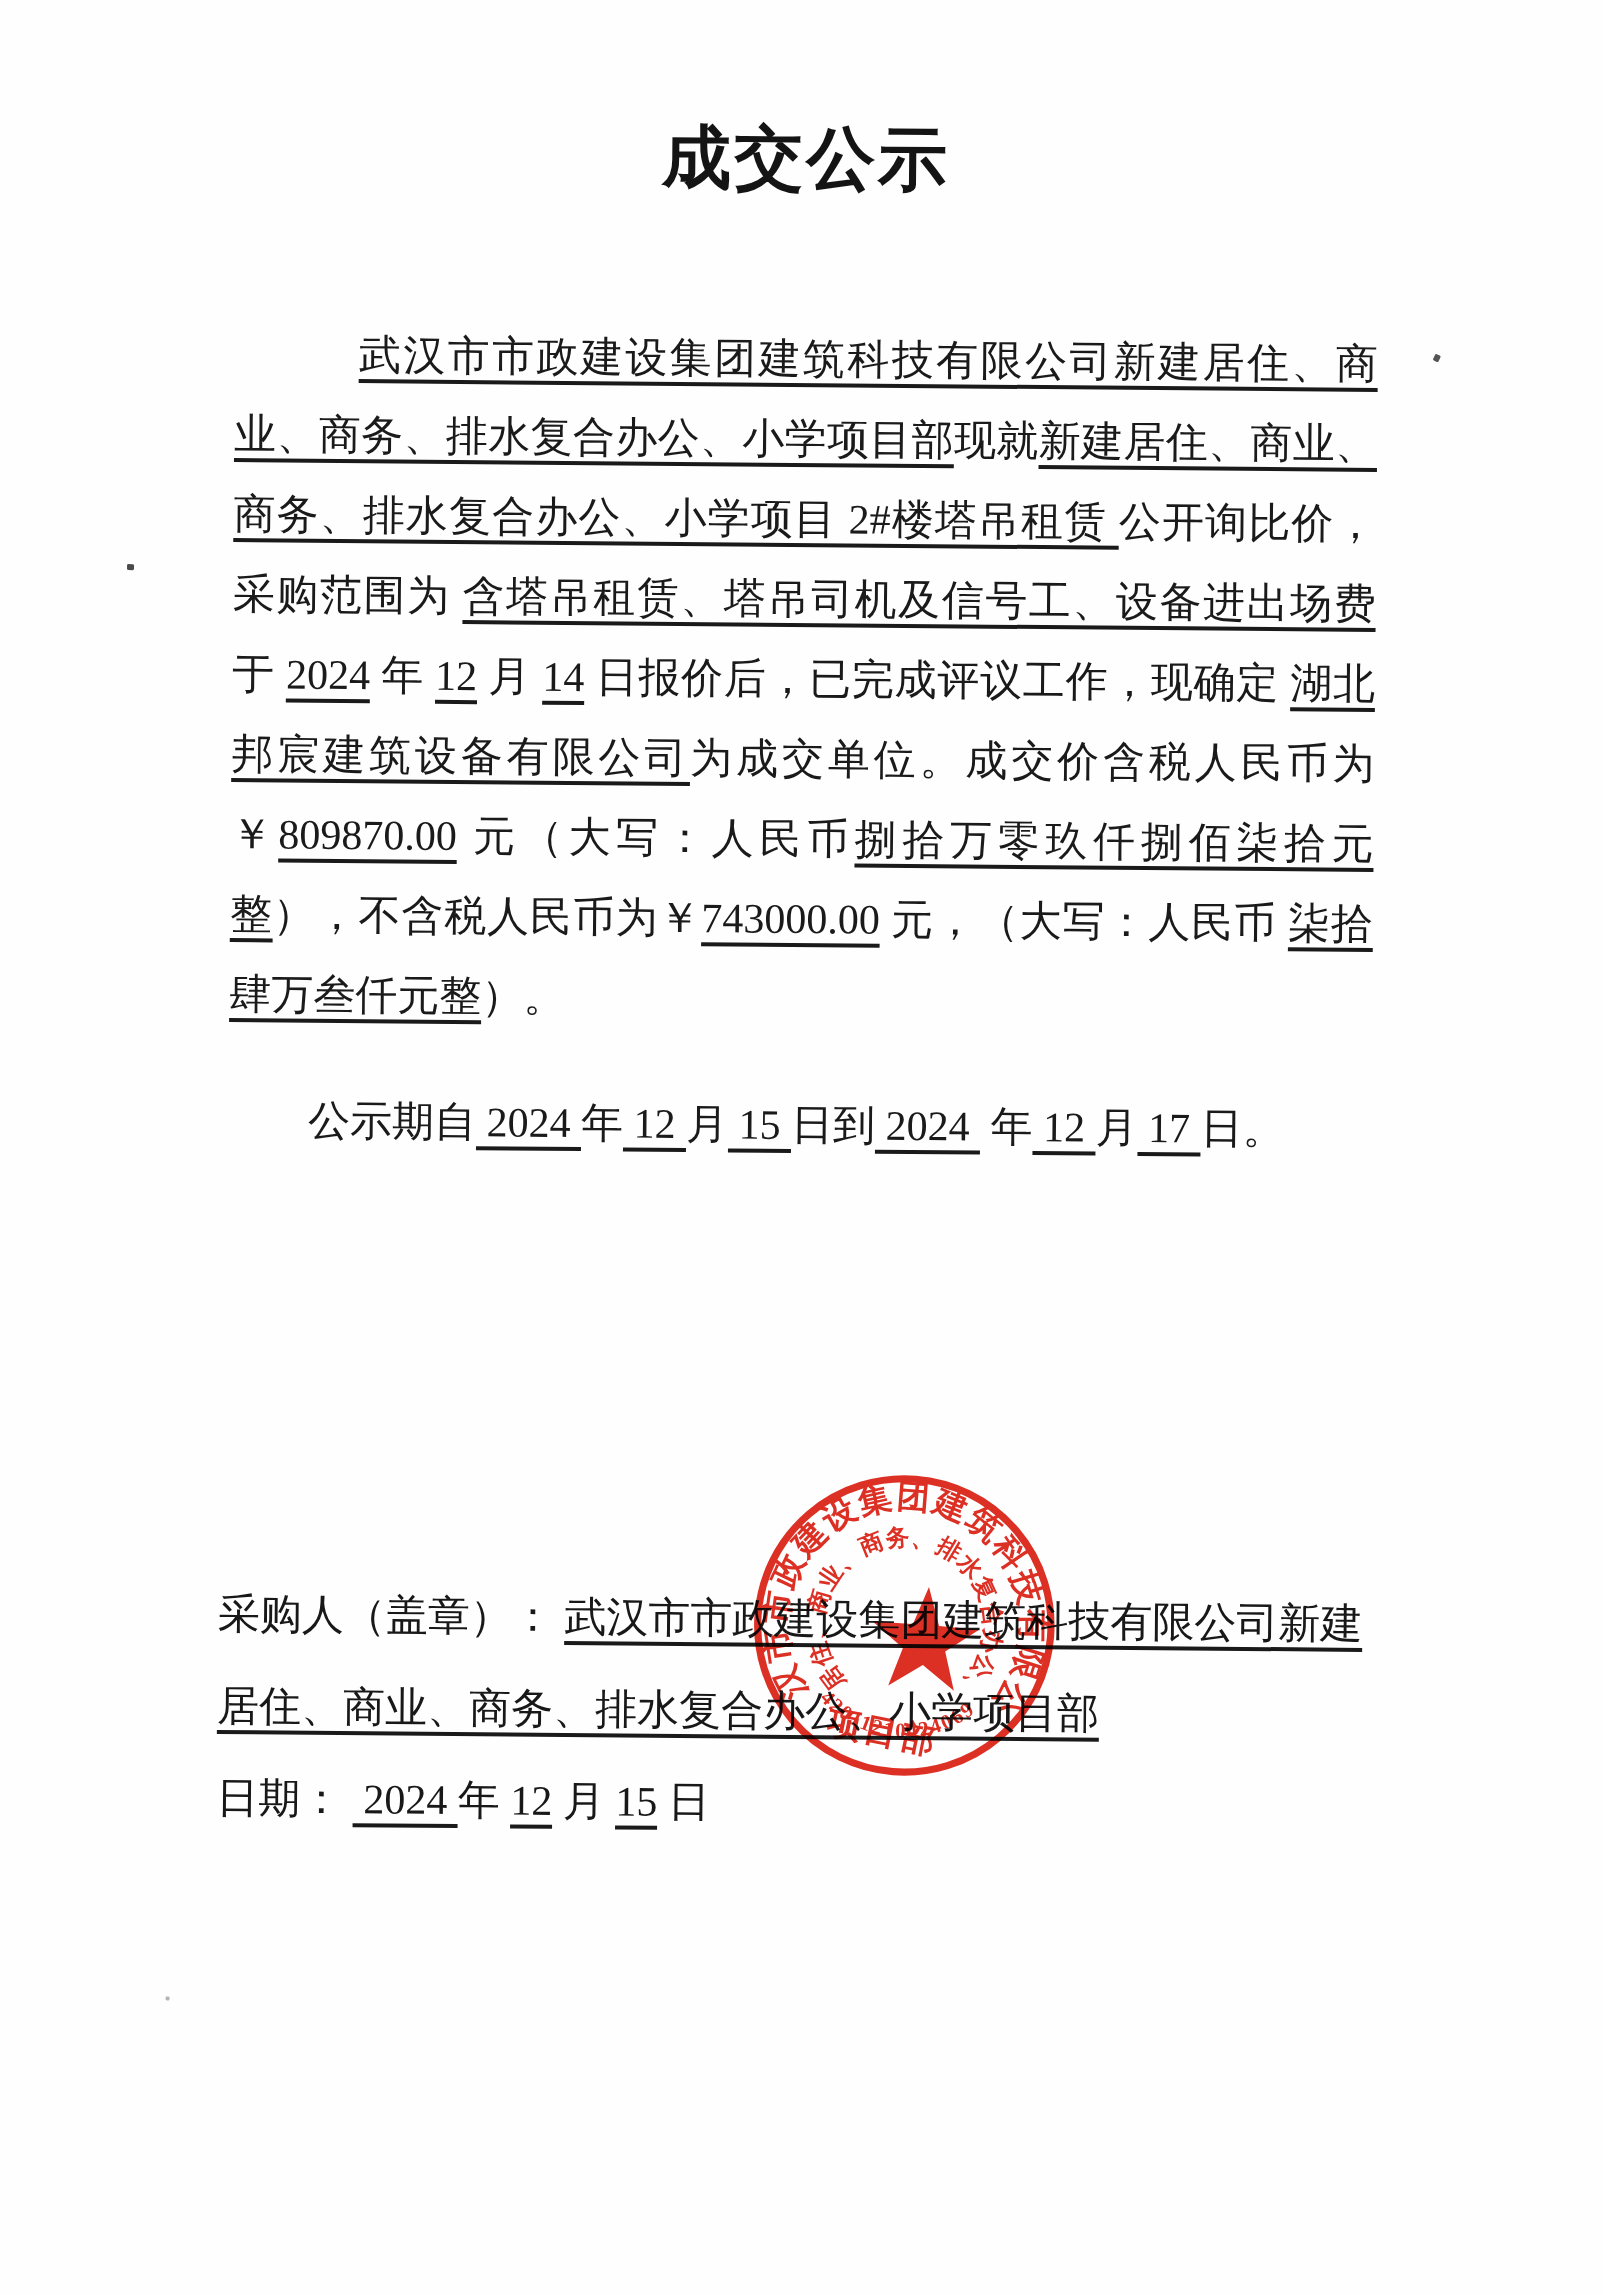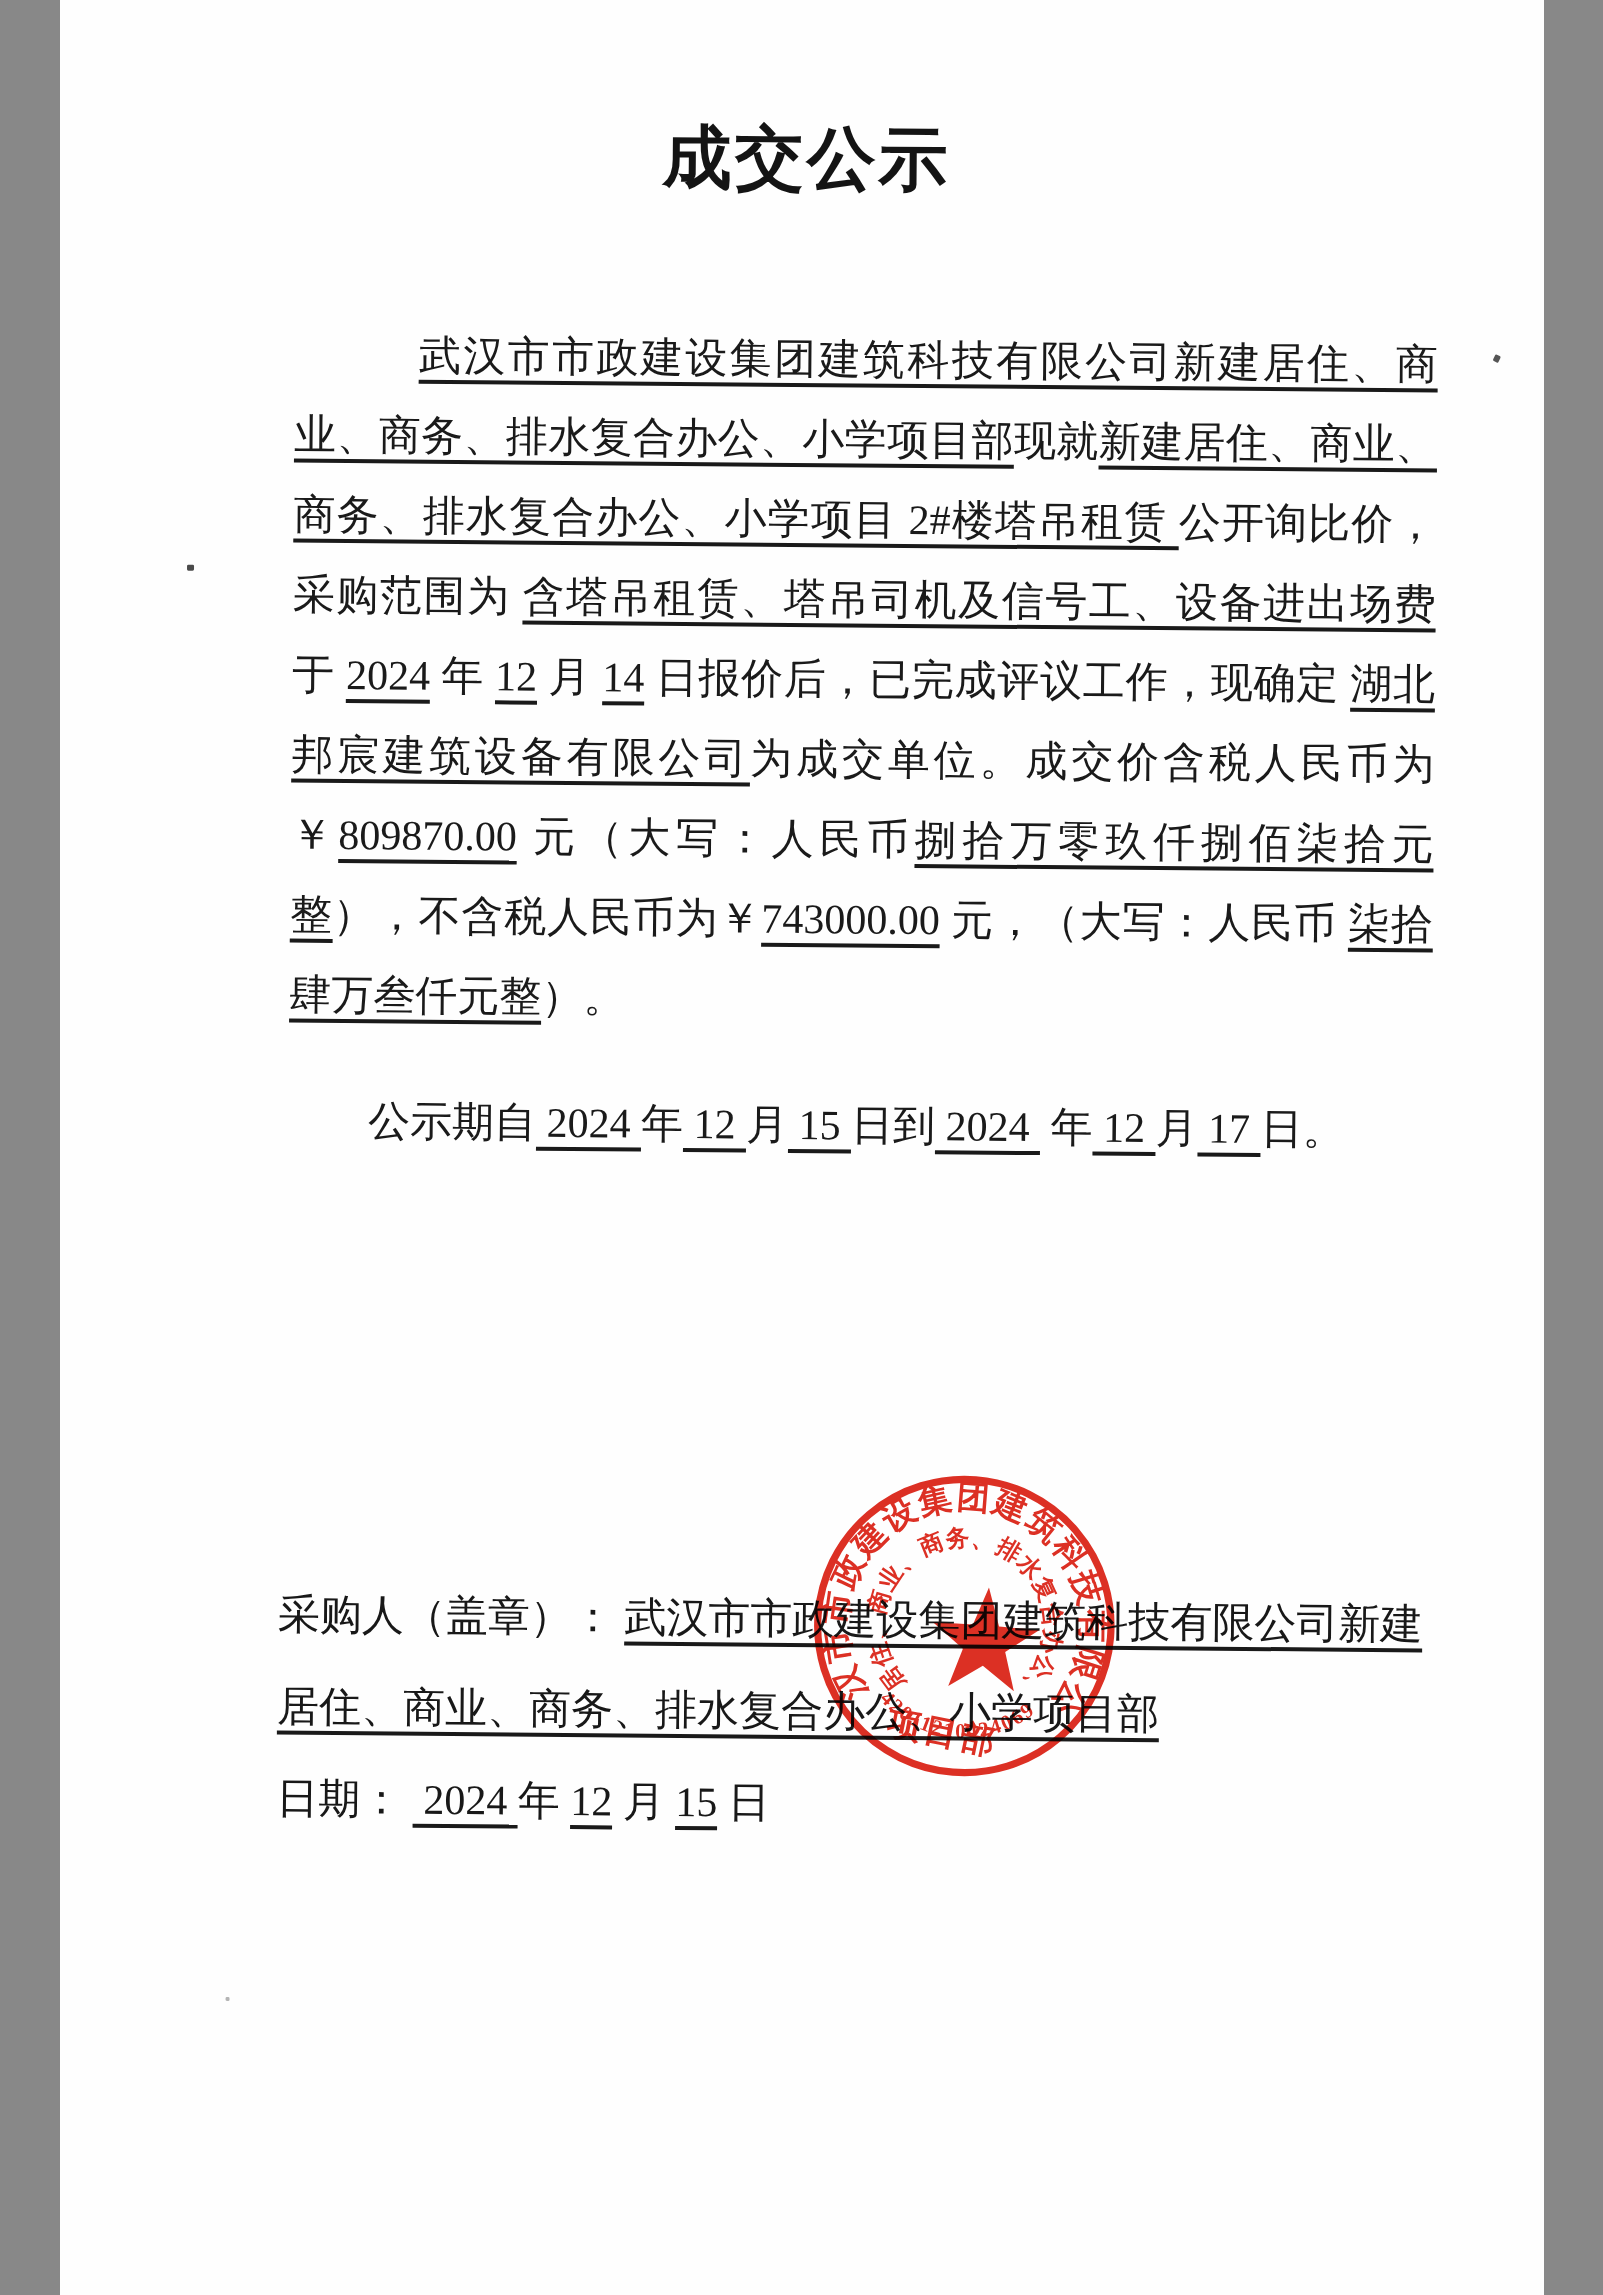--- a/index.html
+++ b/index.html
@@ -1,18 +1,18 @@
 <!DOCTYPE html>
 <html style="font-size:11.5px"><head>
 <meta charset="utf-8">
 <style>
   html,body{margin:0;padding:0;background:#888;}
   .page{
     position:relative;
-    width:1484px;height:2295px;
+    width:1603px;height:2295px;
     margin:0 auto;
     background:#fefefe;
     overflow:hidden;
     font-family:"Liberation Serif","DejaVu Serif",serif;
     color:#181818;
   }
   .sheet{
     position:absolute;inset:0;
     transform:rotate(0.5deg);
     transform-origin:50% 30%;

